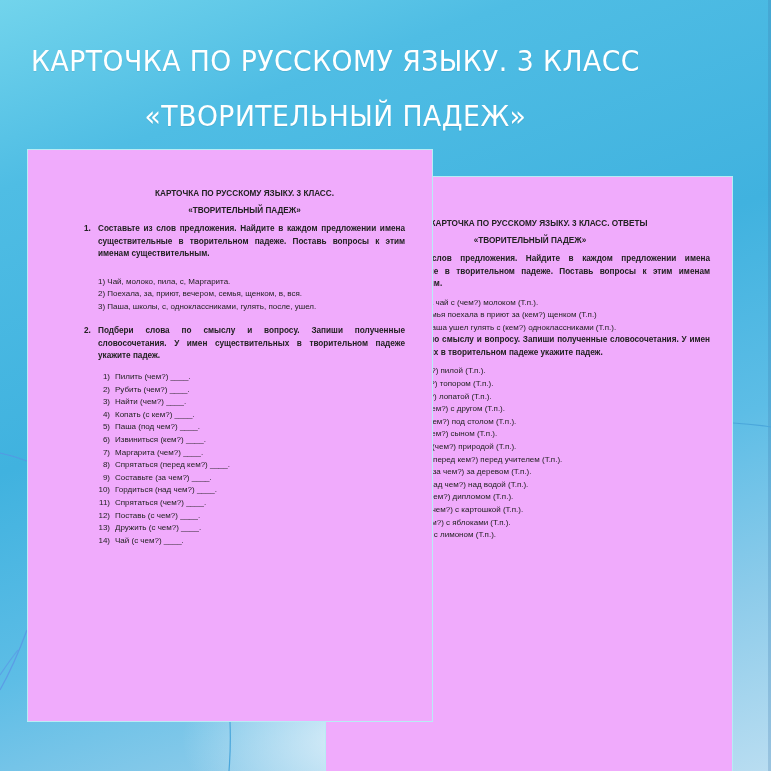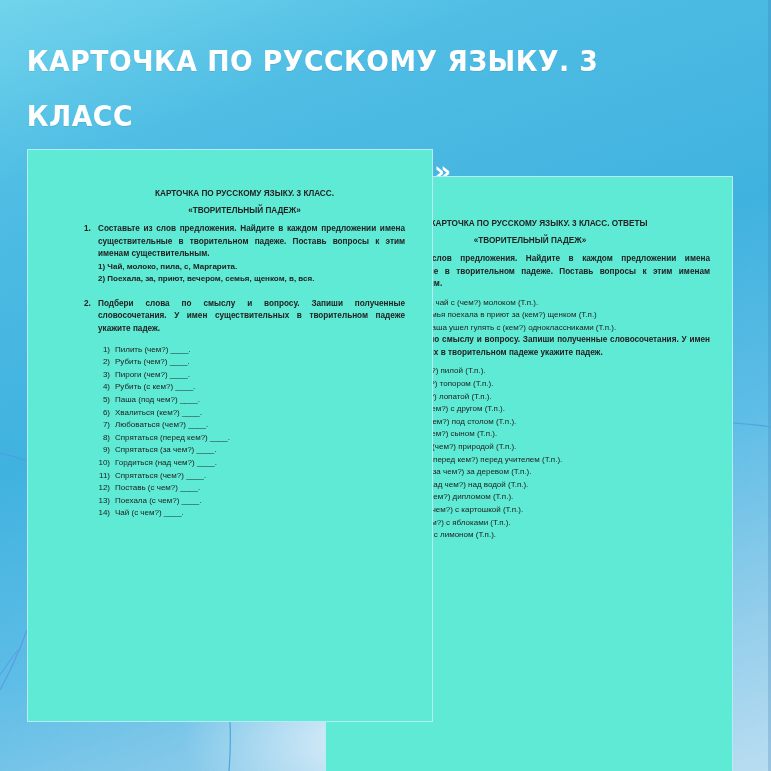--- a/index.html
+++ b/index.html
@@ -9,28 +9,28 @@
       font-family: "Liberation Sans", sans-serif;
     }
     .bg-glow {
       position: absolute; left: 180px; top: 640px; width: 360px; height: 200px;
       background: radial-gradient(ellipse at center, rgba(235,245,252,0.85) 0%, rgba(235,245,252,0) 70%);
       pointer-events: none;
     }
     .right-strip { position: absolute; right: 0; top: 0; width: 3px; height: 771px; background: rgba(60,120,170,0.25); }
     .curves { position: absolute; left: 0; top: 0; width: 771px; height: 771px; pointer-events: none; }
     .headline {
-      position: absolute; left: 0; top: 34px; width: 671px; text-align: left;
-      color: #ffffff; font-family: "DejaVu Sans", sans-serif; font-weight: bold;
+      position: absolute; left: 0; top: 34px; width: 671px; text-align: center;
+      color: #ffffff; font-family: "DejaVu Sans", sans-serif; font-weight: normal;
       font-size: 29px; line-height: 55px; letter-spacing: 0.5px;
       text-shadow: 0 1px 1px rgba(0,0,0,0.08);
     }
     .headline div { transform: scaleX(0.92); }
     .page {
-      position: absolute; background: #5eead4;
+      position: absolute; background: #f0abfc;
       border: 1px solid #b8ecf4; box-sizing: border-box; overflow: hidden;
       color: #222;
     }
     .page.left { left: 27px; top: 149px; width: 406px; height: 573px; z-index: 2; }
     .page.right { left: 325px; top: 176px; width: 408px; height: 644px; z-index: 1; }
     .doc-title { text-align: center; font-weight: bold; font-size: 8.2px; }
     .doc-sub { text-align: center; font-weight: bold; font-size: 8.2px; }
     .task { position: relative; font-weight: bold; font-size: 8.2px; line-height: 12.6px; text-align: justify; }
     .task .num { position: absolute; left: 0; top: 0; }
     .lines { font-size: 8px; line-height: 12.5px; }
@@ -137,80 +137,81 @@
 </div>
 
 <div class="page left">
   <div style="position:absolute; left:56px; top:39px; width:321px;">
     <div class="doc-title">КАРТОЧКА ПО РУССКОМУ ЯЗЫКУ. 3 КЛАСС.</div>
     <div class="doc-sub" style="margin-top:8px;">«ТВОРИТЕЛЬНЫЙ ПАДЕЖ»</div>
     <div class="task" style="margin-top:8px; padding-left:14px;">
       <span class="num">1.</span>
       <span>Составьте из слов предложения. Найдите в каждом предложении имена существительные в творительном падеже. Поставь вопросы к этим именам существительным.</span>
     </div>
-    <div class="lines" style="margin-top:0; padding-left:14px;font-weight:bold;">
+    <div class="lines" style="margin-top:15px; padding-left:14px;">
       <div>1) Чай, молоко, пила, с, Маргарита.</div>
       <div>2) Поехала, за, приют, вечером, семья, щенком, в, вся.</div>
+      <div>3) Паша, школы, с, одноклассниками, гулять, после, ушел.</div>
     </div>
     <div class="task" style="margin-top:12px; padding-left:14px;">
       <span class="num">2.</span>
       <span>Подбери слова по смыслу и вопросу. Запиши полученные словосочетания. У имен существительных в творительном падеже укажите падеж.</span>
     </div>
     <div class="olist" style="margin-top:8px; padding-left:10px;">
       <div class="row">
           <span class="n">1)</span>
           <span>Пилить (чем?) ____.</span>
         </div>
       <div class="row">
           <span class="n">2)</span>
           <span>Рубить (чем?) ____.</span>
         </div>
       <div class="row">
           <span class="n">3)</span>
-          <span>Пироги (чем?) ____.</span>
+          <span>Найти (чем?) ____.</span>
         </div>
       <div class="row">
           <span class="n">4)</span>
-          <span>Рубить (с кем?) ____.</span>
+          <span>Копать (с кем?) ____.</span>
         </div>
       <div class="row">
           <span class="n">5)</span>
           <span>Паша (под чем?) ____.</span>
         </div>
       <div class="row">
           <span class="n">6)</span>
-          <span>Хвалиться (кем?) ____.</span>
+          <span>Извиниться (кем?) ____.</span>
         </div>
       <div class="row">
           <span class="n">7)</span>
-          <span>Любоваться (чем?) ____.</span>
+          <span>Маргарита (чем?) ____.</span>
         </div>
       <div class="row">
           <span class="n">8)</span>
           <span>Спрятаться (перед кем?) ____.</span>
         </div>
       <div class="row">
           <span class="n">9)</span>
-          <span>Спрятаться (за чем?) ____.</span>
+          <span>Составьте (за чем?) ____.</span>
         </div>
       <div class="row">
           <span class="n">10)</span>
           <span>Гордиться (над чем?) ____.</span>
         </div>
       <div class="row">
           <span class="n">11)</span>
           <span>Спрятаться (чем?) ____.</span>
         </div>
       <div class="row">
           <span class="n">12)</span>
           <span>Поставь (с чем?) ____.</span>
         </div>
       <div class="row">
           <span class="n">13)</span>
-          <span>Поехала (с чем?) ____.</span>
+          <span>Дружить (с чем?) ____.</span>
         </div>
       <div class="row">
           <span class="n">14)</span>
           <span>Чай (с чем?) ____.</span>
         </div>
     </div>
   </div>
 </div>
 
 </body></html>

